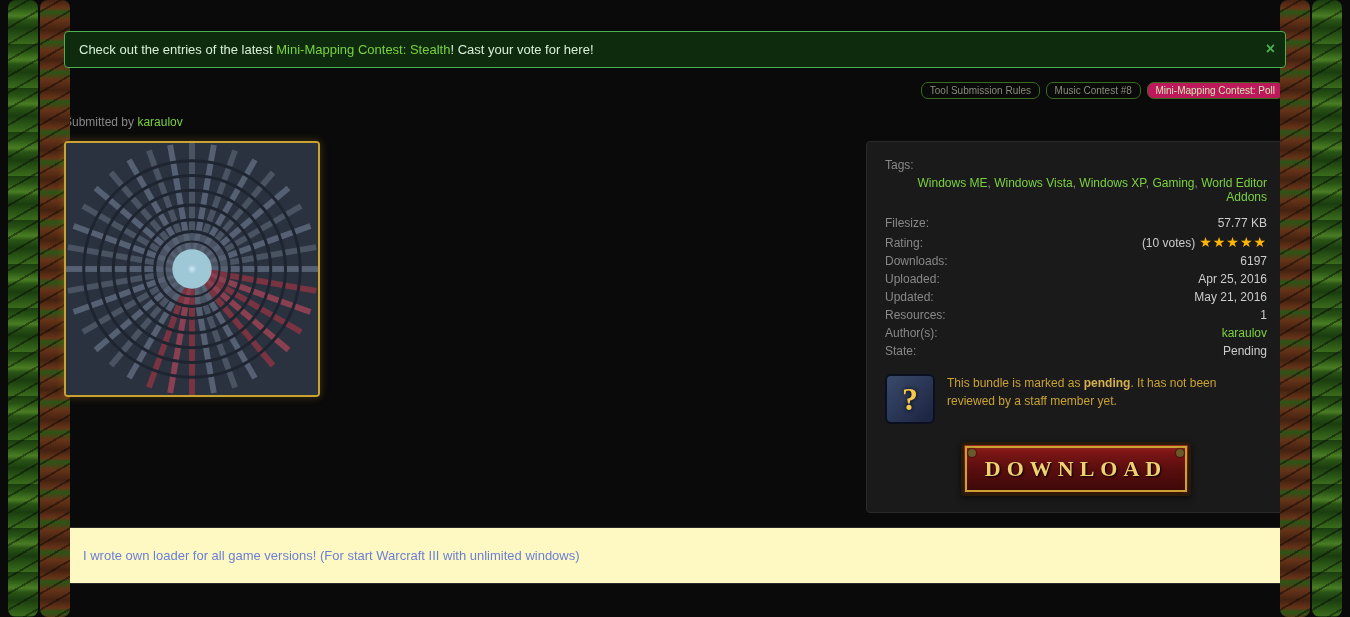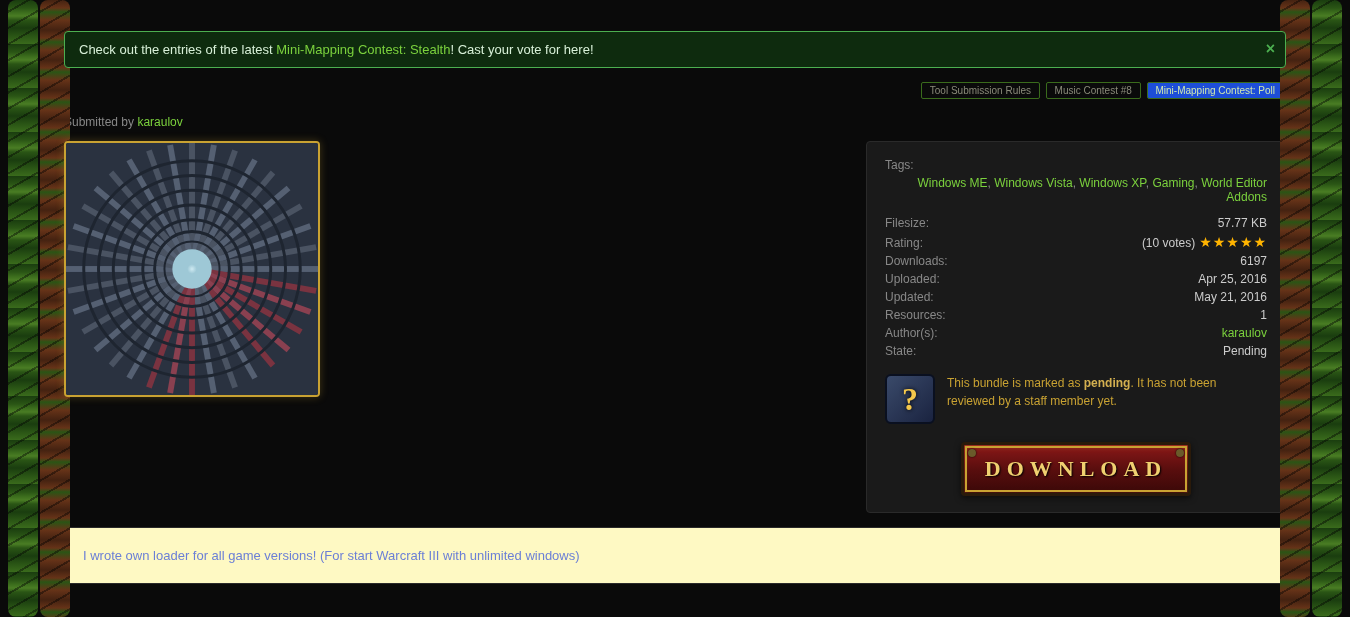--- a/index.html
+++ b/index.html
@@ -69,26 +69,26 @@
   text-align: right;
   padding: 6px 10px 2px;
 }
 .tab {
   display: inline-block;
   border: 1px solid #3a6b1c;
   color: #8a8a7a;
   font-size: 10px;
   padding: 2px 8px;
   margin-left: 2px;
-  border-radius: 2px;
+  border-radius: 7px;
   text-decoration: none;
 }
 .tab.active {
   color: #cfe8b0;
-  background: #1d4ed8;
+  background: #be185d;
 }
 
 .title-block {
   padding: 12px 8px 6px;
 }
 h1 {
   font-size: 26px;
   font-weight: 600;
   color: #7bd13d;
 }

